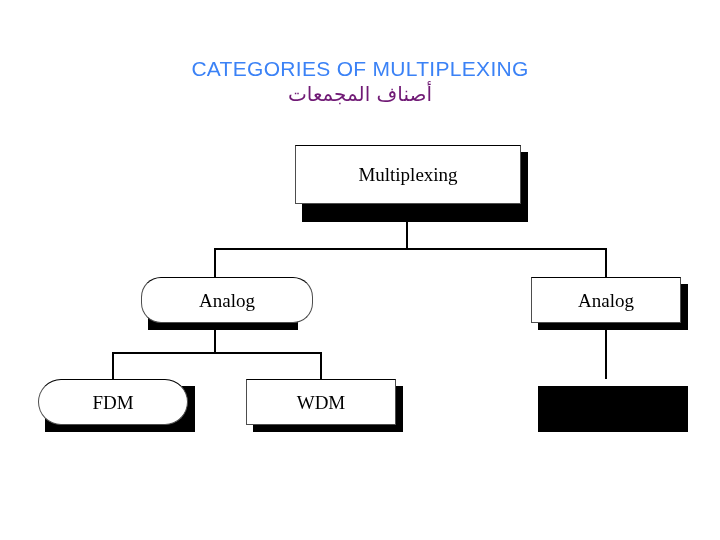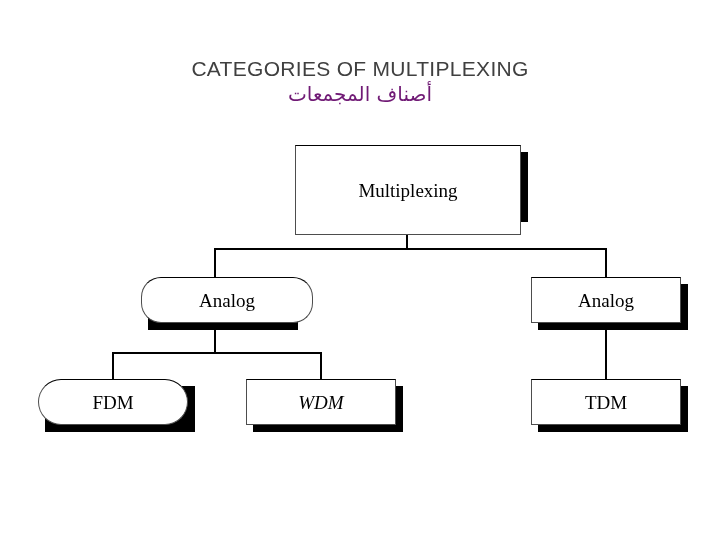--- a/index.html
+++ b/index.html
@@ -21,21 +21,21 @@
     position: absolute;
     left: 0;
     top: 56px;
     width: 720px;
     text-align: center;
   }
   .title-line-en {
     font-family: "Liberation Sans", sans-serif;
     font-size: 21px;
     letter-spacing: 0.3px;
-    color: #404040;
+    color: #3b82f6;
     line-height: 25px;
     white-space: nowrap;
   }
   .title-line-ar {
     font-family: "DejaVu Sans", sans-serif;
     font-size: 20px;
     color: #701a75;
     line-height: 26px;
     direction: rtl;
     unicode-bidi: bidi-override;
@@ -113,43 +113,40 @@
 
     <div class="conn-h" style="left:112px; top:352px; width:210px;"></div>
 
     <div class="conn-v" style="left:112px; top:352px; height:27px;"></div>
 
     <div class="conn-v" style="left:320px; top:352px; height:27px;"></div>
 
     <div class="conn-v" style="left:605px; top:324px; height:55px;"></div>
 
     <div class="node-shadow" style="left:302px; top:152px; width:226px; height:70px;"></div>
-    <div class="node" style="left:295px; top:145px; width:226px; height:90px;">
+    <div class="node" style="left:295px; top:145px; width:226px; height:59px;">
       <span class="node-label">Multiplexing</span>
     </div>
 
     <div class="node-shadow" style="left:148px; top:284px; width:150px; height:46px;"></div>
     <div class="node" style="left:141px; top:277px; width:172px; height:46px;border-radius:20px;">
       <span class="node-label">Analog</span>
     </div>
 
     <div class="node-shadow" style="left:538px; top:284px; width:150px; height:46px;"></div>
     <div class="node" style="left:531px; top:277px; width:150px; height:46px;">
       <span class="node-label">Analog</span>
     </div>
 
     <div class="node-shadow" style="left:45px; top:386px; width:150px; height:46px;"></div>
     <div class="node" style="left:38px; top:379px; width:150px; height:46px;border-radius:23px;">
       <span class="node-label">FDM</span>
     </div>
 
     <div class="node-shadow" style="left:253px; top:386px; width:150px; height:46px;"></div>
-    <div class="node" style="left:246px; top:379px; width:150px; height:46px;font-style:italic;">
+    <div class="node" style="left:246px; top:379px; width:150px; height:46px;">
       <span class="node-label">WDM</span>
     </div>
 
     <div class="node-shadow" style="left:538px; top:386px; width:150px; height:46px;"></div>
-    <div class="node" style="left:531px; top:379px; width:150px; height:46px;">
-      <span class="node-label">TDM</span>
-    </div>
 
   </div>
 </div>
 
 </body></html>

